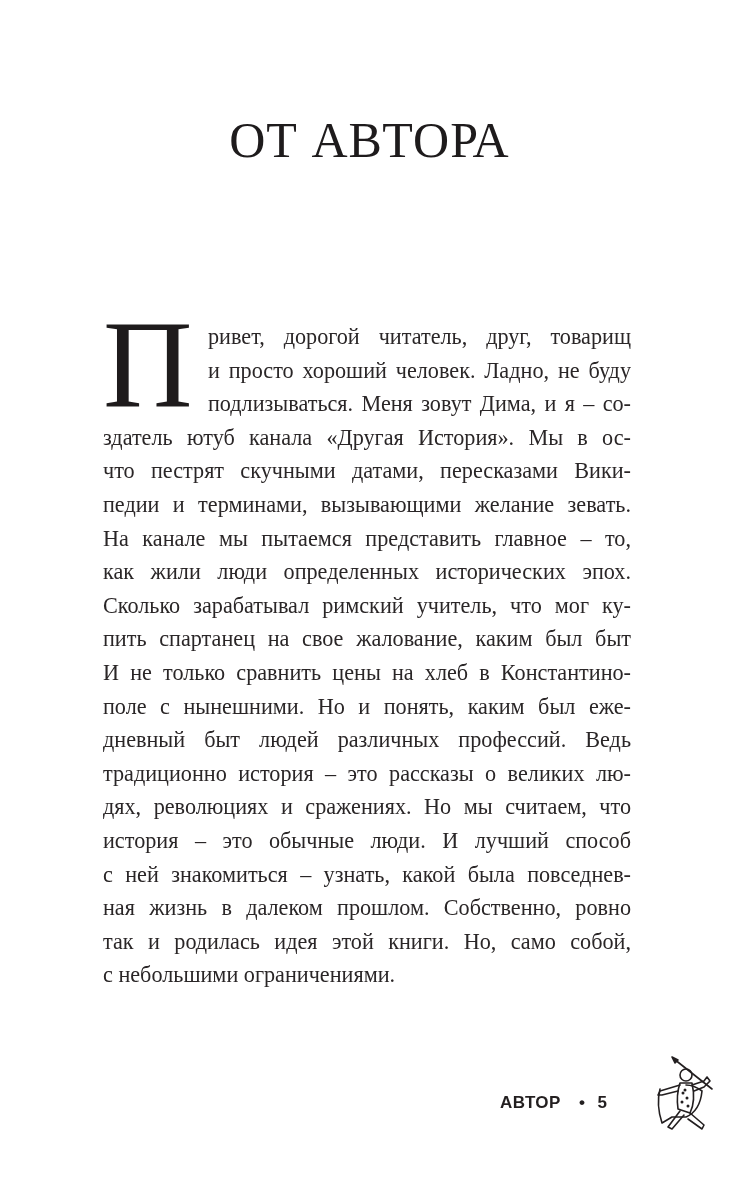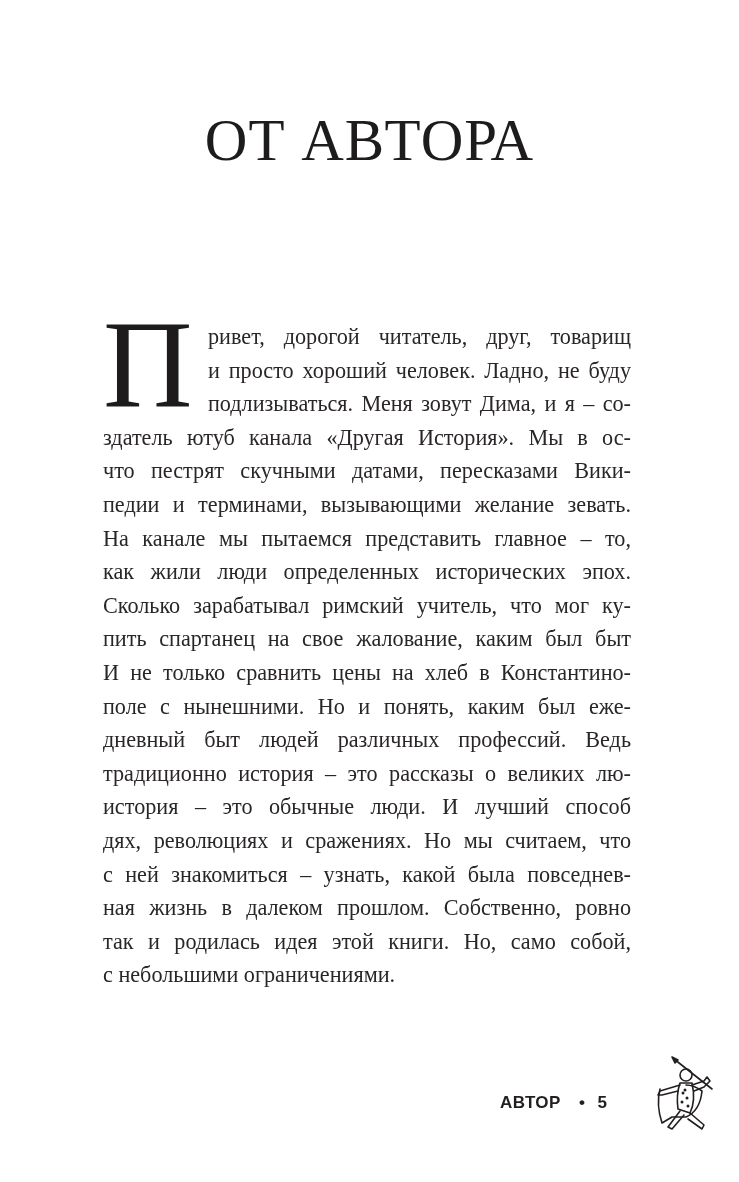--- a/index.html
+++ b/index.html
@@ -1,21 +1,21 @@
 <!DOCTYPE html>
 <html><head>
 <meta charset="utf-8">
 <style>
   html, body { margin:0; padding:0; background:#ffffff; }
   body { width:739px; height:1182px; position:relative; overflow:hidden; color:#231f20; }
   .title {
     position:absolute; left:0; width:739px; top:108px;
     text-align:center;
     font-family:"Liberation Serif", "DejaVu Serif", serif;
-    font-size:59px; letter-spacing:1px; line-height:64px;
+    font-size:50px; letter-spacing:1px; line-height:64px;
     color:#1e1b1c;
   }
   .body-text {
     position:absolute; left:103px; top:320px; width:528px;
     font-family:"Liberation Serif", "DejaVu Serif", serif;
     font-size:22.2px; line-height:33.6px; color:#2a2627;
   }
   .line { display:block; text-align:justify; text-align-last:justify; white-space:nowrap; height:33.6px; }
   .line.last { text-align-last:left; }
   .line.indent { padding-left:105px; }
@@ -47,22 +47,22 @@
   <span class="line">что пестрят скучными датами, пересказами Вики-</span>
   <span class="line">педии и терминами, вызывающими желание зевать.</span>
   <span class="line">На канале мы пытаемся представить главное – то,</span>
   <span class="line">как жили люди определенных исторических эпох.</span>
   <span class="line">Сколько зарабатывал римский учитель, что мог ку-</span>
   <span class="line">пить спартанец на свое жалование, каким был быт</span>
   <span class="line">И не только сравнить цены на хлеб в Константино-</span>
   <span class="line">поле с нынешними. Но и понять, каким был еже-</span>
   <span class="line">дневный быт людей различных профессий. Ведь</span>
   <span class="line">традиционно история – это рассказы о великих лю-</span>
+  <span class="line">дях, революциях и сражениях. Но мы считаем, что</span>
   <span class="line">история – это обычные люди. И лучший способ</span>
-  <span class="line">дях, революциях и сражениях. Но мы считаем, что</span>
   <span class="line">с ней знакомиться – узнать, какой была повседнев-</span>
   <span class="line">ная жизнь в далеком прошлом. Собственно, ровно</span>
   <span class="line">так и родилась идея этой книги. Но, само собой,</span>
   <span class="line last">с небольшими ограничениями.</span>
 </div>
 
 <div class="footer">
   <span>АВТОР</span><span class="dot">•</span><span>5</span>
 </div>
 

